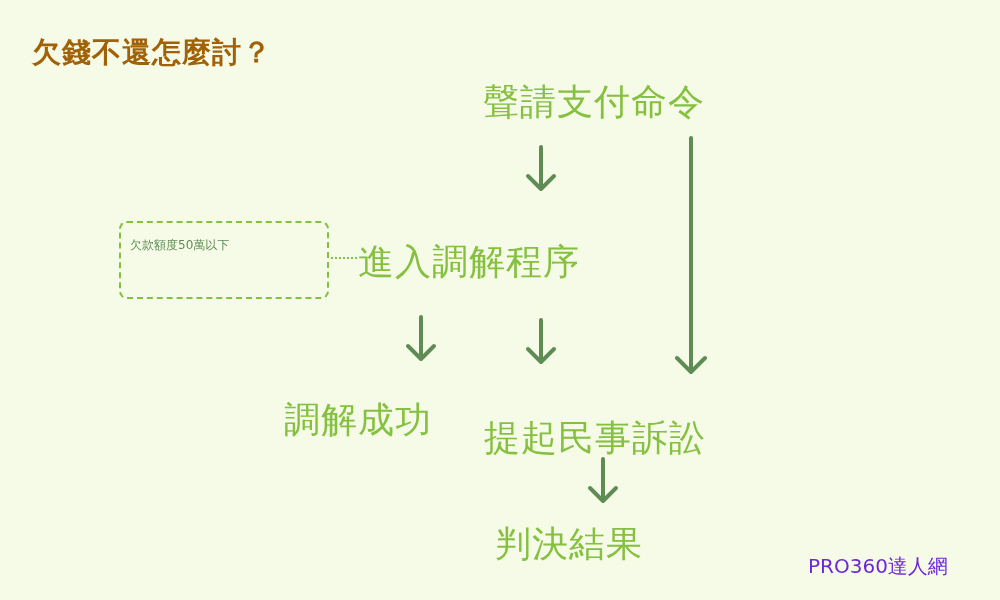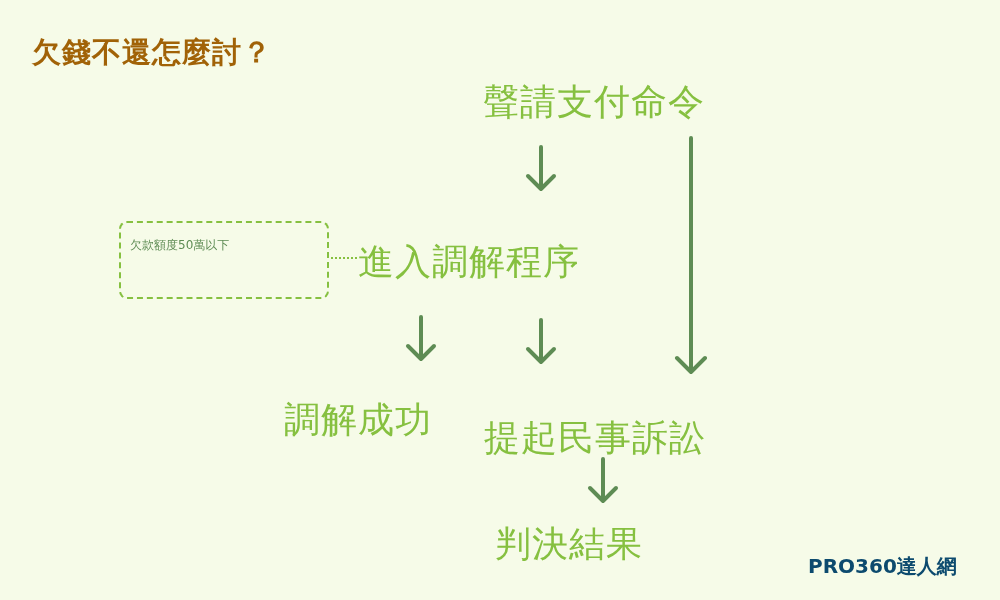--- a/index.html
+++ b/index.html
@@ -2,21 +2,21 @@
 <html><head>
 <meta charset="utf-8">
 <style>
   html,body{margin:0;padding:0;}
   body{width:1000px;height:600px;background:#f6fbe8;position:relative;overflow:hidden;font-family:"DejaVu Sans","Liberation Sans",sans-serif;}
   .abs{position:absolute;}
   .title{left:32px;top:33px;font-size:29px;font-weight:bold;color:#a16207;letter-spacing:1px;}
   .node{font-size:36px;font-weight:normal;color:#86c040;white-space:nowrap;letter-spacing:1px;}
   .note{left:119px;top:221px;width:210px;height:78px;border:2px dashed #86c040;border-radius:8px;box-sizing:border-box;font-size:12px;line-height:28px;color:#5e8c54;padding:8px 0 0 9px;}
   .dotline{left:331px;top:257px;width:26px;border-top:2px dotted #86c040;}
-  .brand{left:808px;top:553px;font-size:20px;font-weight:bold;color:#0c4a6e;}
+  .brand{left:808px;top:553px;font-size:20px;font-weight:normal;color:#6d28d9;}
   svg.arrow{position:absolute;overflow:visible;}
 </style>
 </head>
 <body>
 
 <div class="abs title">欠錢不還怎麼討？</div>
 
 <div class="abs node" style="left:483px;top:78px;">聲請支付命令</div>
 <div class="abs node" style="left:358px;top:238px;">進入調解程序</div>
 <div class="abs node" style="left:284px;top:396px;">調解成功</div>

